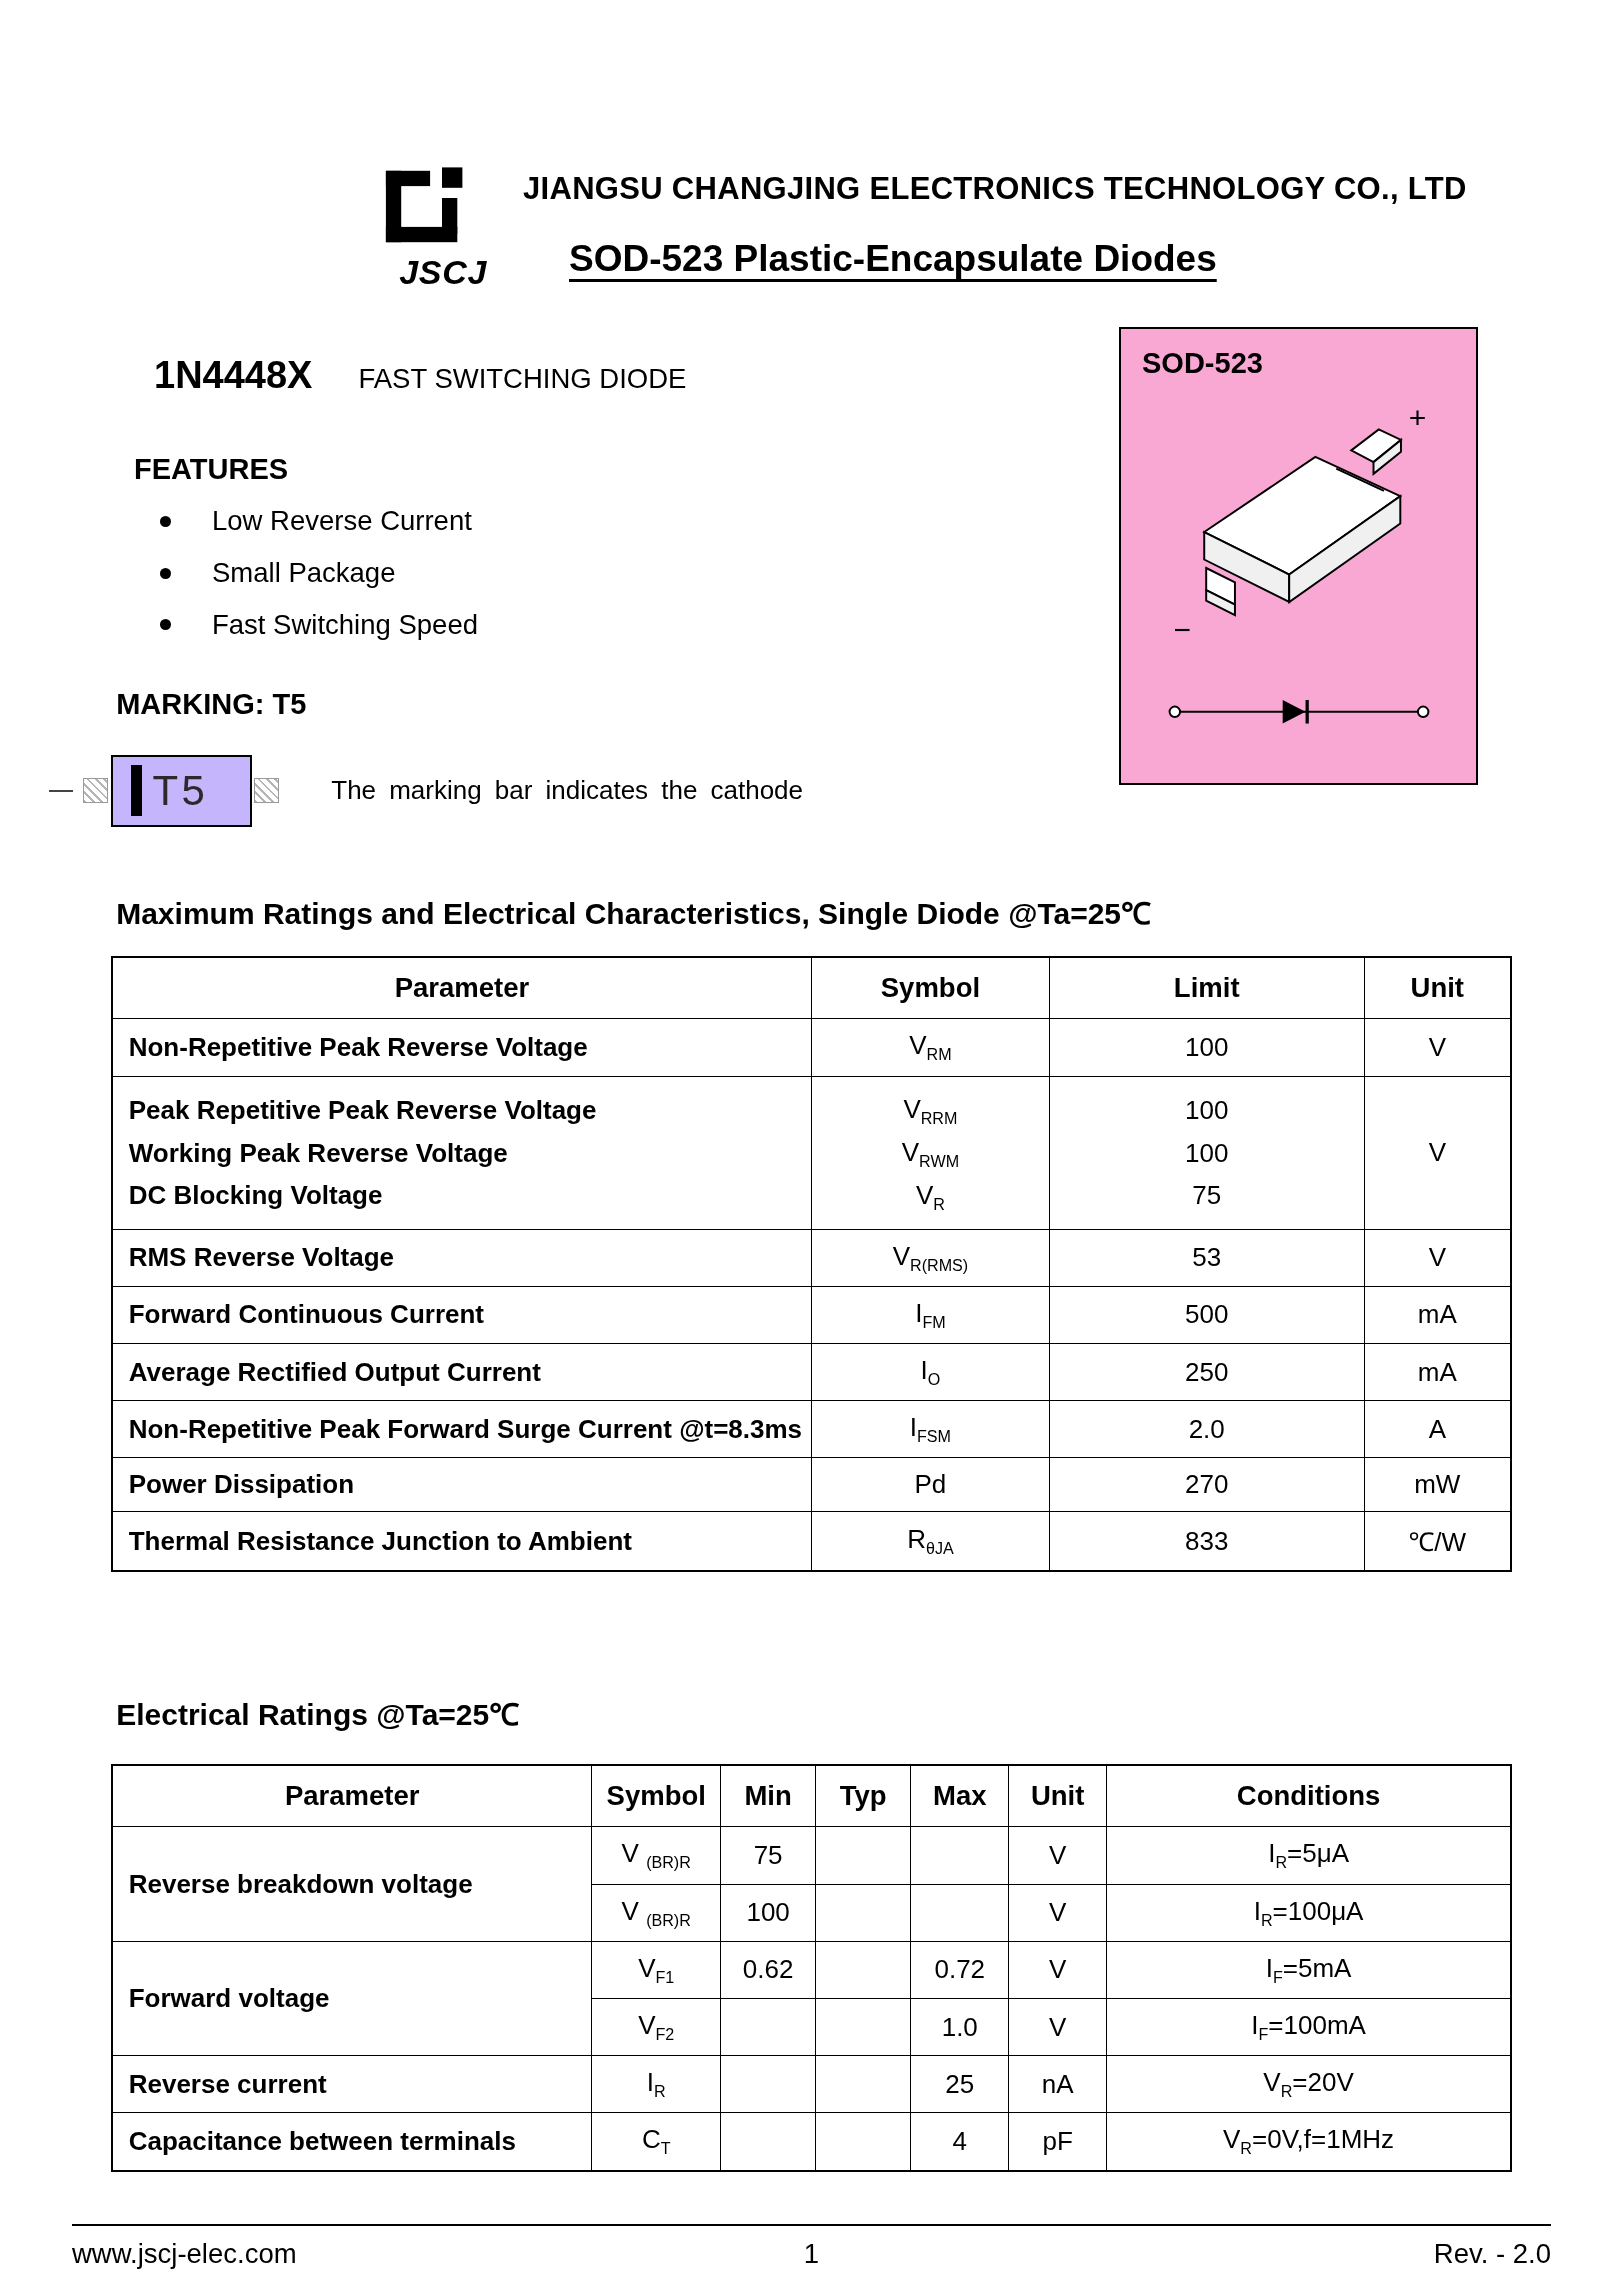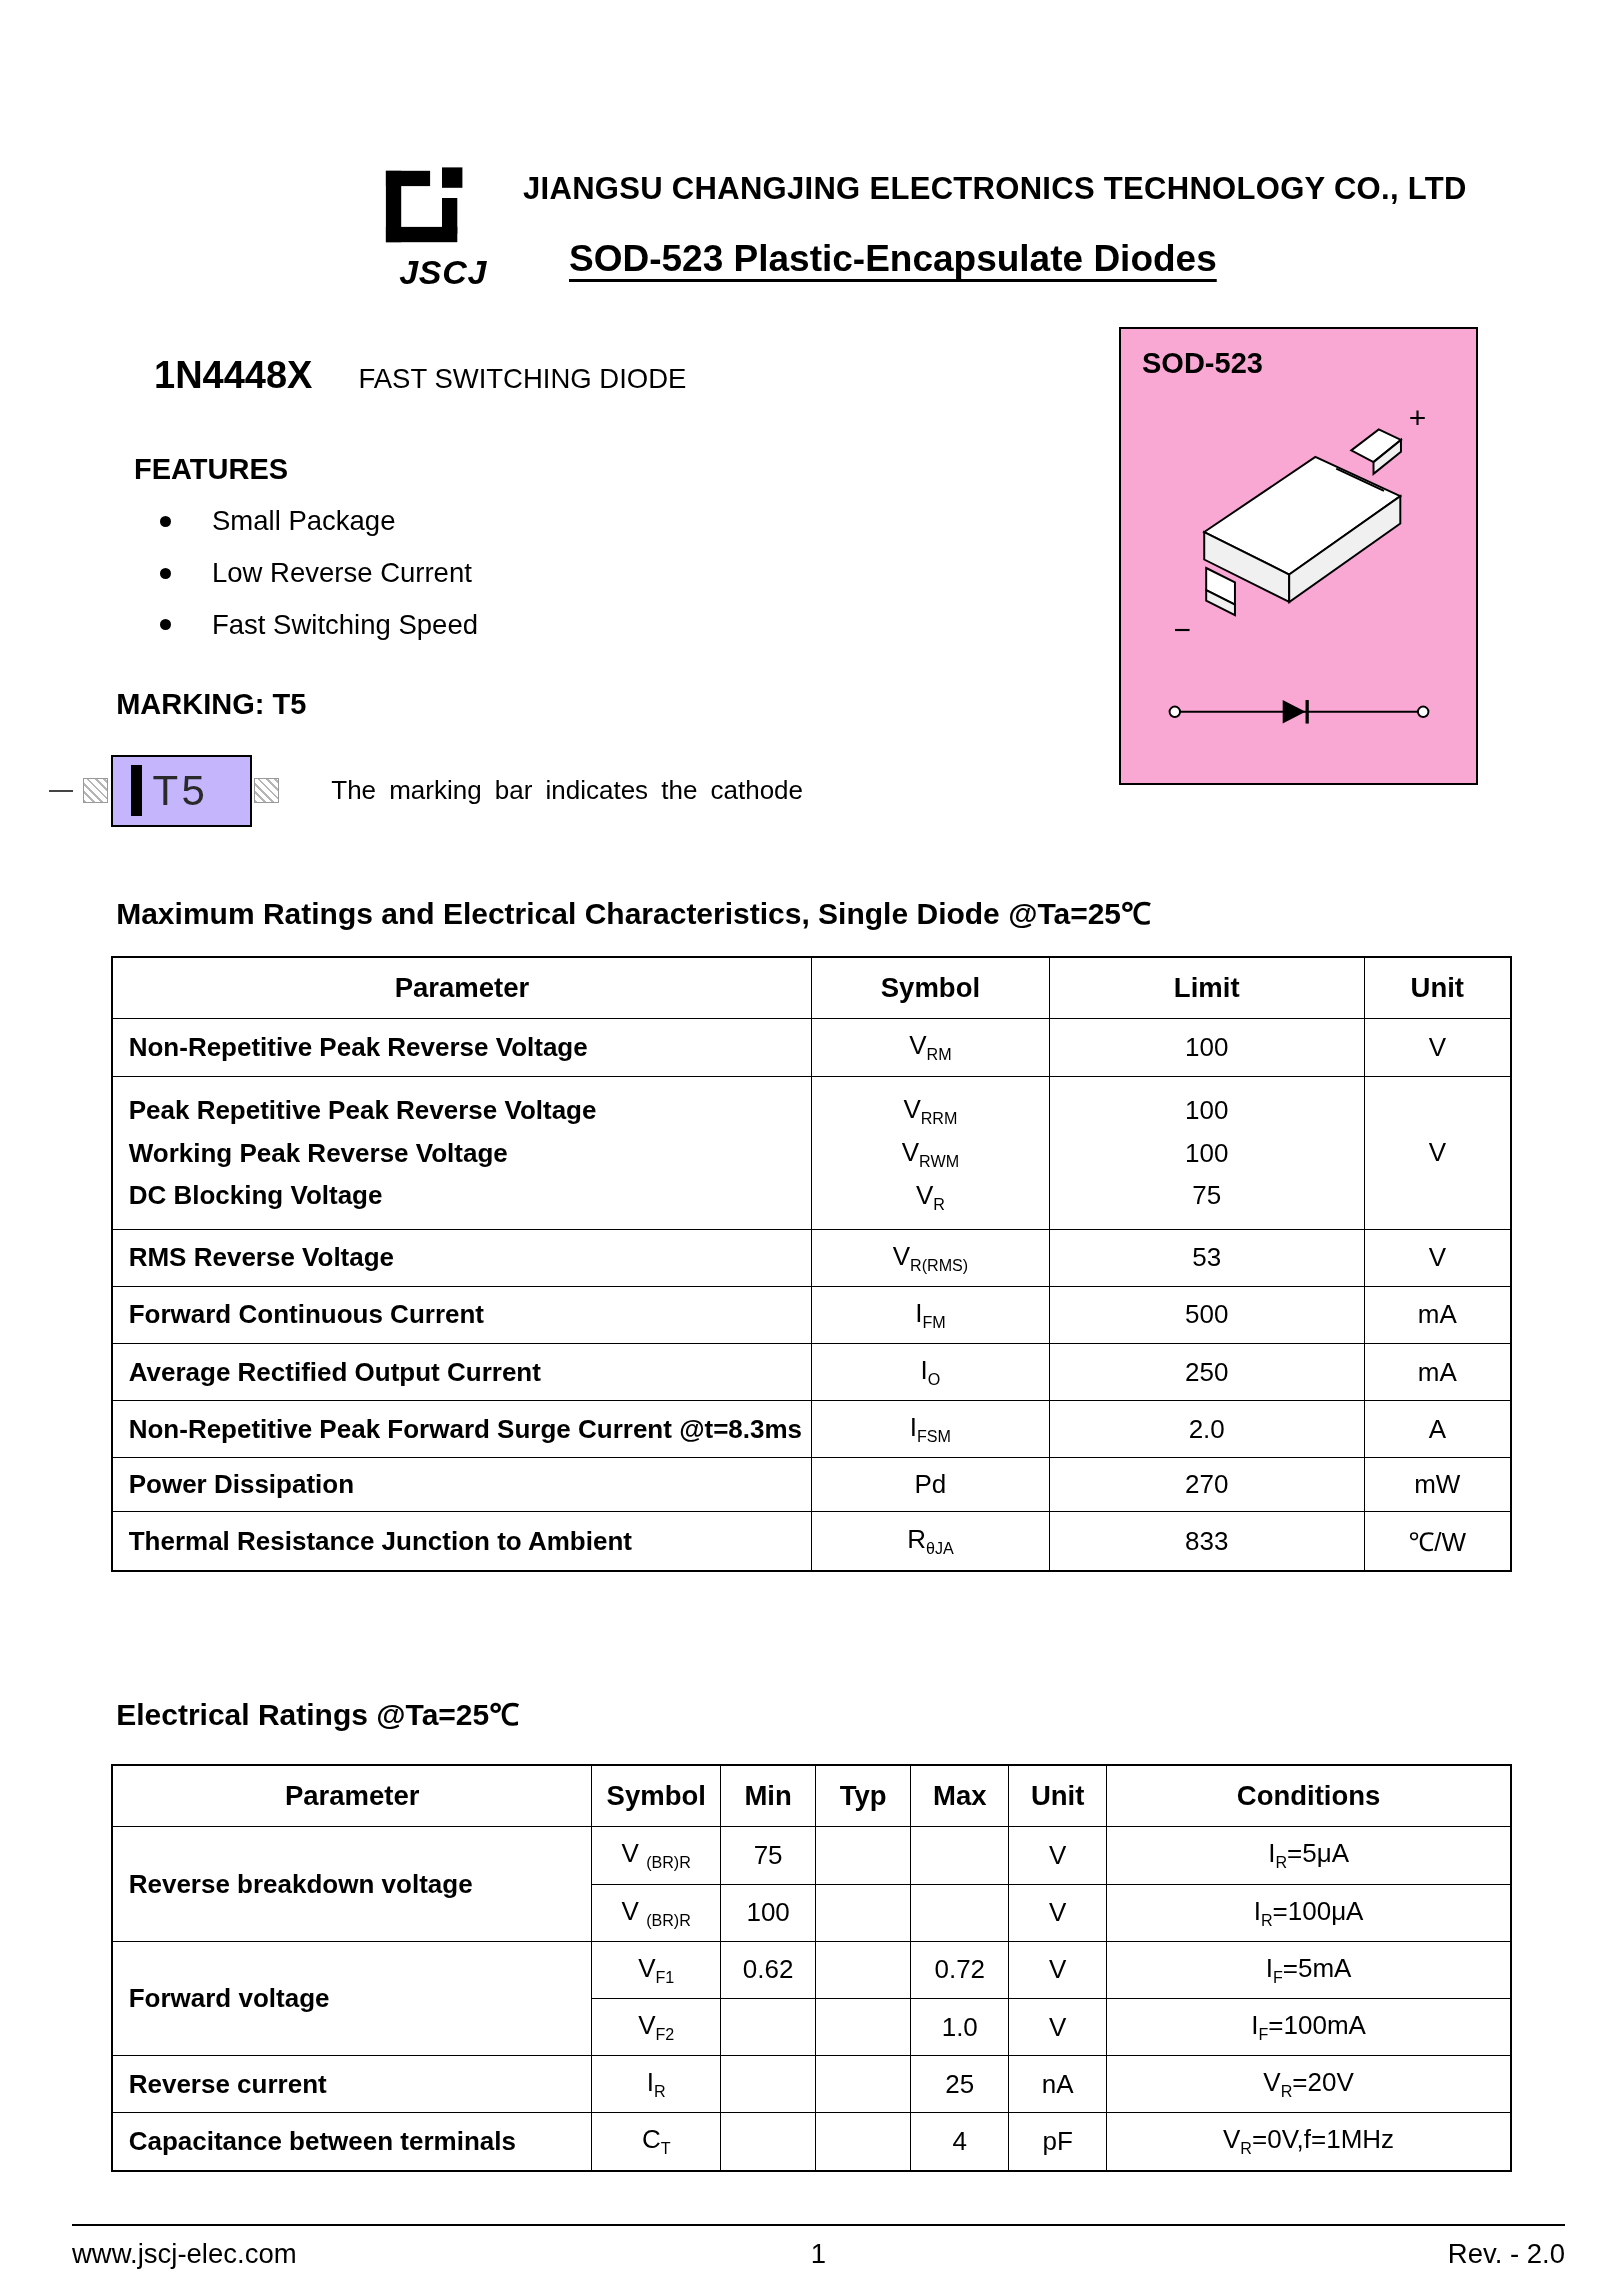--- a/index.html
+++ b/index.html
@@ -56,21 +56,21 @@
   .t1 { margin-top: 23px; }
   .t2 { margin-top: 29.4px; }
   th { border: 1.3px solid #000; font-size: 27.5px; font-weight: bold; text-align: center; padding: 14.4px 5.2px; }
   td { border: 1.3px solid #000; font-size: 26px; vertical-align: middle; }
   td.param { text-align: left; font-weight: bold; padding: 11px 7.9px 11px 15.7px; }
   td.c { text-align: center; padding: 11px 5.2px; }
   .mline { line-height: 1.62; }
   sub { font-size: 0.62em; }
 
   
-  .footer { position: absolute; left: 72px; right: 58px; bottom: 25px; border-top: 2px solid #000; padding-top: 11.8px;
+  .footer { position: absolute; left: 72px; right: 72px; bottom: 25px; border-top: 2px solid #000; padding-top: 11.8px;
             display: flex; justify-content: space-between; align-items: baseline; font-size: 27.5px; }
   .footer-page { position: absolute; left: 50%; transform: translateX(-50%); }
 
   svg .ln { stroke: #000; stroke-width: 3; fill: none; }
   svg .face { stroke: #000; stroke-width: 3; fill: #fff; }
   svg .faceg { stroke: #000; stroke-width: 3; fill: #f0f0f0; }
   svg .blk { fill: #000; }
   .sign { font-size: 46px; }
 </style>
 </head>
@@ -129,25 +129,25 @@
         <polygon class="blk" points="215,482 215,518 250,500"></polygon>
         <rect class="blk" x="250" y="482" width="5" height="36"></rect>
       </g>
     </svg>
   </div>
 
   <div class="features">
     <div class="features-heading">FEATURES</div>
     <div class="feature-item">
       <span class="bullet"></span>
-      <span class="feature-label">Small Package</span>
+      <span class="feature-label">Low Reverse Current</span>
     </div>
     <div class="feature-item">
       <span class="bullet"></span>
-      <span class="feature-label">Low Reverse Current</span>
+      <span class="feature-label">Small Package</span>
     </div>
     <div class="feature-item">
       <span class="bullet"></span>
       <span class="feature-label">Fast Switching Speed</span>
     </div>
   </div>
 
   <div class="marking-heading">MARKING: T5</div>
   <div class="marking-row">
     <div class="mark-fig">

